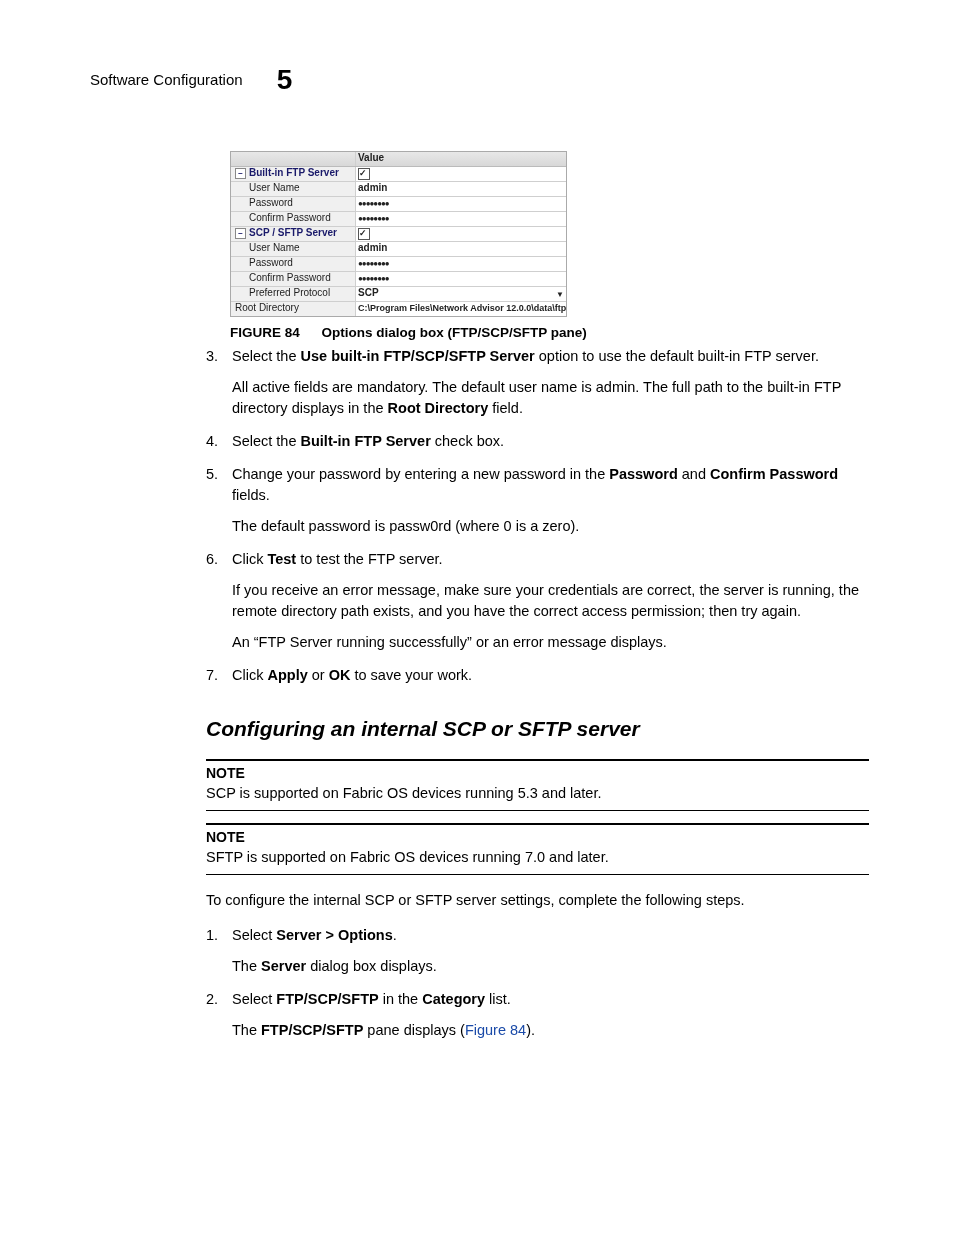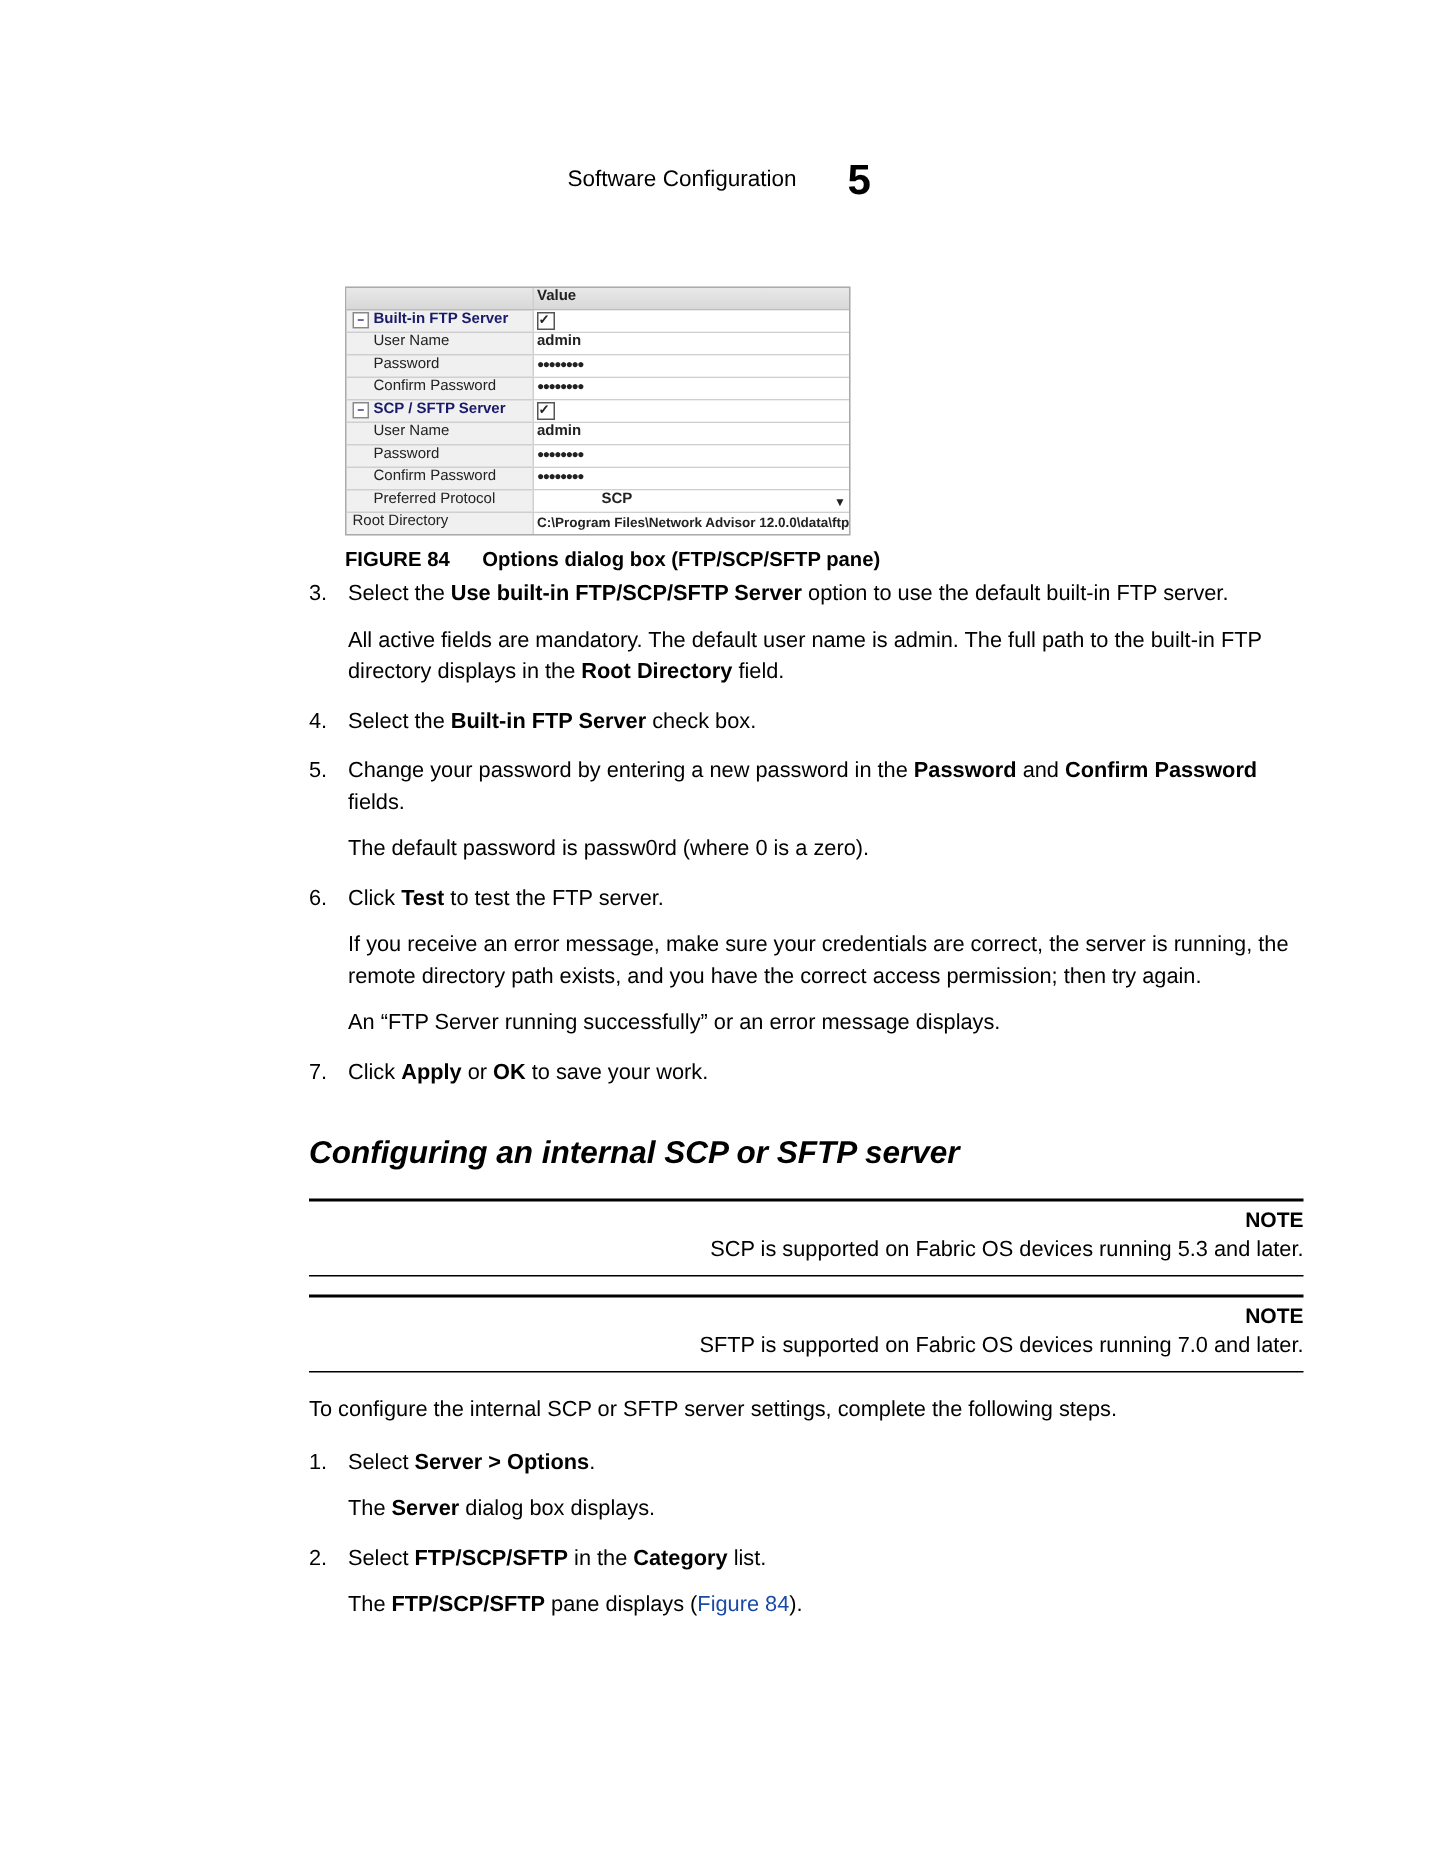--- a/index.html
+++ b/index.html
@@ -10,23 +10,22 @@
     font-size: 14.5px;
     line-height: 1.45;
   }
   .page {
     width: 954px;
     min-height: 1235px;
     padding: 60px 85px 60px 90px;
     box-sizing: border-box;
   }
   .running-head {
-    text-align: center;
+    text-align: left;
     margin-bottom: 50px;
-    margin-top: 40px;
   }
   .running-head .title {
     font-size: 15px;
     display: inline-block;
     vertical-align: middle;
     margin-right: 30px;
   }
   .running-head .chapnum {
     font-size: 28px;
     font-weight: bold;
@@ -87,21 +86,20 @@
     display:inline-block; width:10px; height:10px; border:1px solid #555;
     position:relative; background:#fff;
   }
   .chk::after {
     content:"✓"; position:absolute; font-size:9px; left:0; top:-2px;
   }
   .pwd::before { content:"●●●●●●●●"; letter-spacing:-1px; font-size:8px; }
   .dd {
     flex:1; display:flex; justify-content:space-between; align-items:flex-end;
     padding-right:2px;
-    margin-left:43px;
   }
   .dd .arrow { font-size:8px; }
   .pane .last .lc { border-right: 1px solid #cfcfcf; }
   .pane .row:last-child { border-bottom: none; }
 
   .figcap {
     margin-left: 140px;
     font-size: 13.5px;
     margin-top: 6px;
     margin-bottom: 4px;
@@ -129,21 +127,20 @@
     font-style: italic;
     font-weight: bold;
     font-size: 21px;
     margin: 28px 0 14px 0;
     padding-left: 116px;
   }
 
   .note-block {
     margin-left: 116px;
     margin-bottom: 12px;
-    text-align: right;
   }
   .note-block .hr-top {
     border-top: 2px solid #000;
     height: 0;
     margin-bottom: 2px;
   }
   .note-block .note-label {
     font-weight: bold;
     font-size: 14px;
   }

